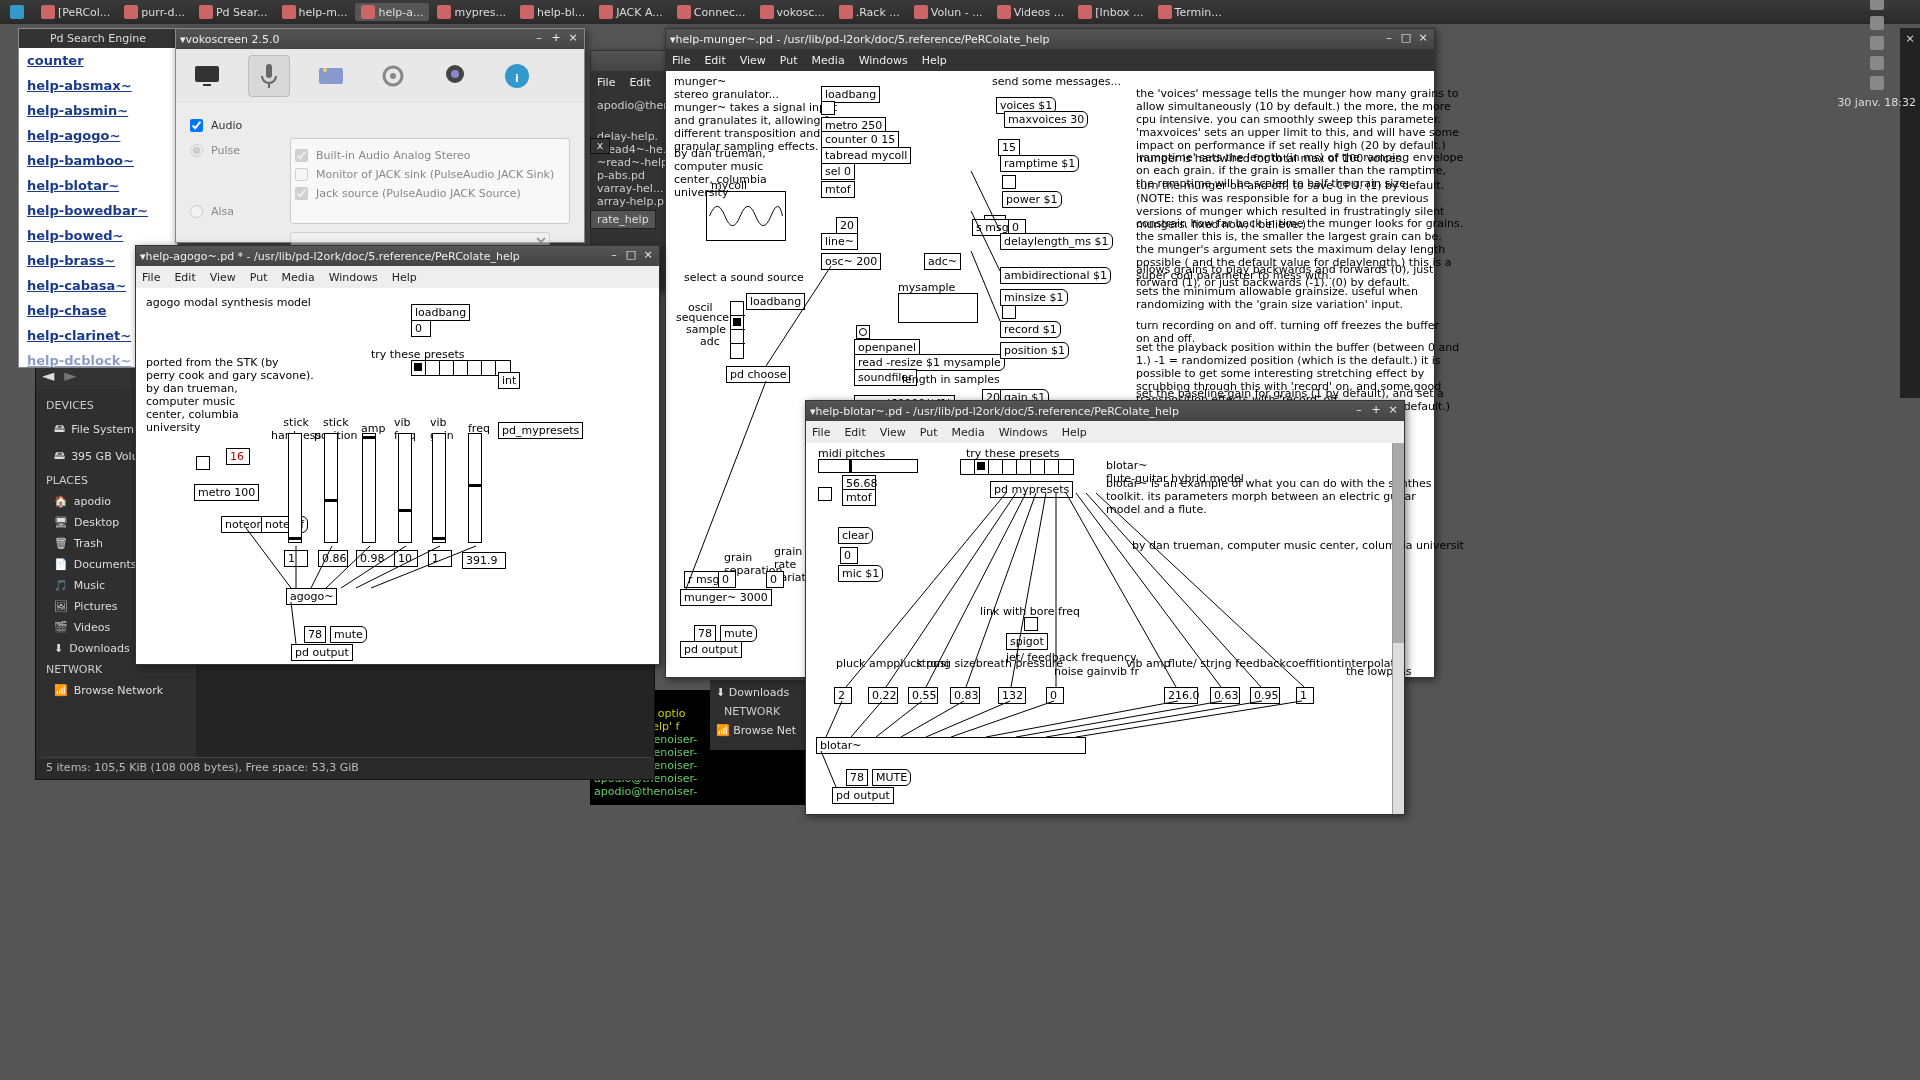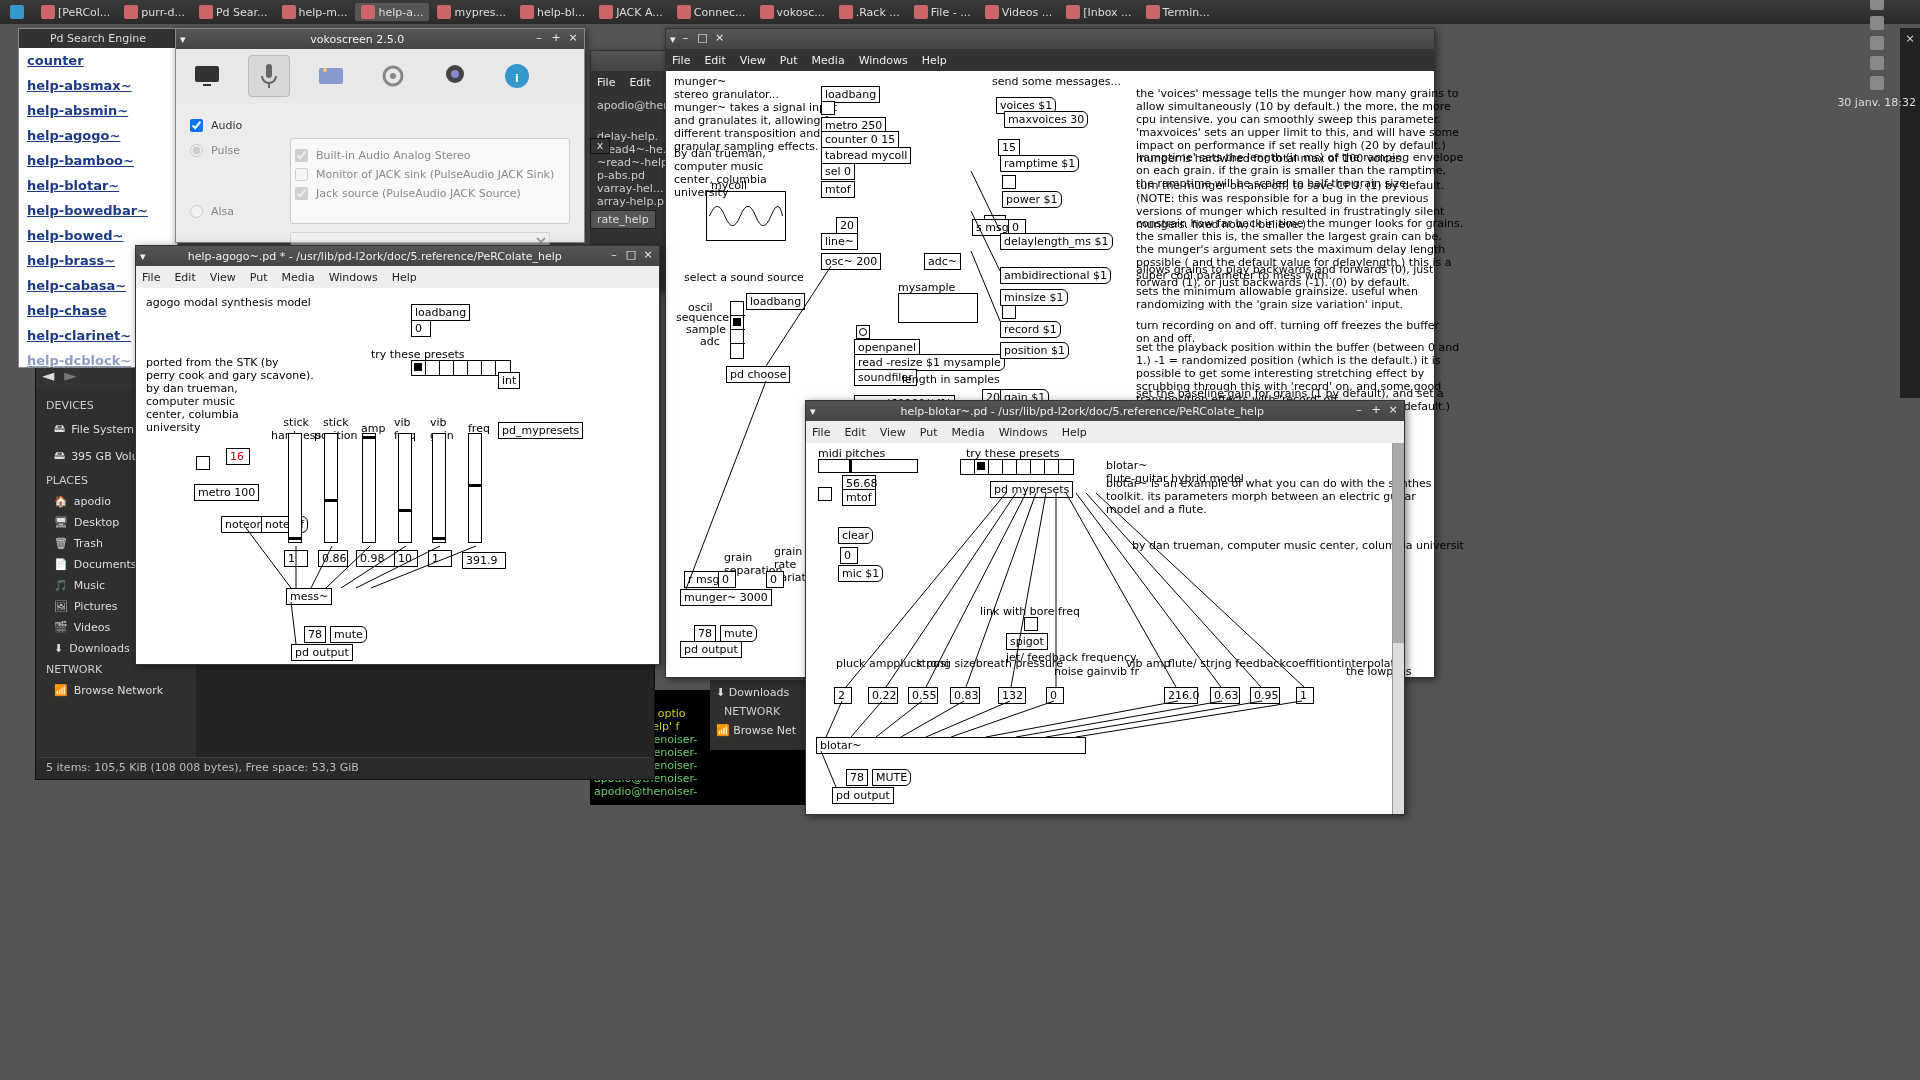--- a/index.html
+++ b/index.html
@@ -8,21 +8,21 @@
 
 .top-panel { position: absolute; top: 0; left: 0; right: 0; height: 24px; background: linear-gradient(#3a3a3a,#2a2a2a); display: flex; align-items: center; padding: 0 4px; z-index: 1000; color: #ddd; }
 .taskbar-item { display: flex; align-items: center; padding: 2px 6px; margin-right: 2px; cursor: pointer; border-radius: 2px; white-space: nowrap; overflow: hidden; }
 .taskbar-icon { width: 14px; height: 14px; background: #c66; margin-right: 3px; display: inline-block; border-radius: 2px; }
 .tray { margin-left: auto; display: flex; align-items: center; gap: 6px; flex-direction: column; }
 .tray-icon { width: 14px; height: 14px; background: #888; border-radius: 2px; }
 
 
 .window { position: absolute; background: #f0f0f0; border: 1px solid #333; box-shadow: 2px 2px 8px rgba(0,0,0,0.5); }
 .titlebar { height: 20px; background: linear-gradient(#555,#444); color: #eee; display: flex; align-items: center; padding: 0 4px; font-size: 11px; }
-.titlebar .title { flex: 1; text-align: center; overflow: hidden; }
+.titlebar .title { flex: 1; text-align: left; overflow: hidden; }
 .titlebar .ctl { width: 14px; height: 14px; margin-left: 3px; text-align: center; line-height: 12px; cursor: pointer; }
 .menubar { height: 22px; background: #333; color: #eee; display: flex; align-items: center; padding: 0 6px; gap: 14px; font-size: 12px; }
 .menubar.light { background: #eee; color: #222; }
 .menu-item { cursor: pointer; }
 
 
 .pd-search { position: absolute; left: 18px; top: 28px; width: 160px; height: 340px; background: #fff; border: 1px solid #888; z-index: 5; }
 .pd-search-title { background: #333; color: #ddd; text-align: center; padding: 3px; font-size: 11px; }
 .pd-search-item { padding: 5px 8px; color: #1a3a8a; font-weight: bold; text-decoration: underline; cursor: pointer; font-size: 13px; }
 
@@ -112,21 +112,21 @@
   <div class="taskbar-item">
       <span class="taskbar-icon"></span>
       <span>vokosc...</span>
     </div>
   <div class="taskbar-item">
       <span class="taskbar-icon"></span>
       <span>.Rack ...</span>
     </div>
   <div class="taskbar-item">
       <span class="taskbar-icon"></span>
-      <span>File - ...</span>
+      <span>Volun - ...</span>
     </div>
   <div class="taskbar-item">
       <span class="taskbar-icon"></span>
       <span>Videos ...</span>
     </div>
   <div class="taskbar-item">
       <span class="taskbar-icon"></span>
       <span>[Inbox ...</span>
     </div>
   <div class="taskbar-item">
@@ -423,41 +423,42 @@
         <div class="knob" style="bottom:55px"></div>
       </div>
 
     <div class="pd-obj num" style="left:148px;top:262px;width:24px">1</div>
     <div class="pd-obj num" style="left:182px;top:262px;width:30px">0.86</div>
     <div class="pd-obj num" style="left:220px;top:262px;width:46px">0.98</div>
     <div class="pd-obj num" style="left:258px;top:262px;width:24px">10</div>
     <div class="pd-obj num" style="left:292px;top:262px;width:24px">1</div>
     <div class="pd-obj num" style="left:326px;top:264px;width:44px">391.9</div>
 
-    <div class="pd-obj" style="left:150px;top:300px">mess~</div>
+    <div class="pd-obj" style="left:150px;top:300px">agogo~</div>
     <div class="pd-obj num" style="left:168px;top:338px;width:22px">78</div>
     <div class="pd-obj msg" style="left:194px;top:338px">mute</div>
     <div class="pd-obj" style="left:155px;top:356px">pd output</div>
 
     <svg style="position:absolute;inset:0;width:100%;height:100%;pointer-events:none">
       <line x1="160" y1="258" x2="160" y2="300" stroke="#000"></line>
       <line x1="196" y1="258" x2="175" y2="300" stroke="#000"></line>
       <line x1="234" y1="258" x2="190" y2="300" stroke="#000"></line>
       <line x1="270" y1="258" x2="205" y2="300" stroke="#000"></line>
       <line x1="304" y1="258" x2="220" y2="300" stroke="#000"></line>
       <line x1="340" y1="258" x2="235" y2="300" stroke="#000"></line>
       <line x1="110" y1="240" x2="155" y2="300" stroke="#000"></line>
       <line x1="155" y1="314" x2="160" y2="356" stroke="#000"></line>
     </svg>
   </div>
 </div>
 
 <div class="window pd-win" style="left:665px;top:28px;width:770px;height:650px;z-index:8">
   <div class="titlebar">
       <span>▾</span>
+      <span class="title">help-munger~.pd - /usr/lib/pd-l2ork/doc/5.reference/PeRColate_help</span>
       <span class="ctl">–</span>
       <span class="ctl">□</span>
       <span class="ctl">×</span>
     </div>
   <div class="menubar">
     <span class="menu-item">File</span>
     <span class="menu-item">Edit</span>
     <span class="menu-item">View</span>
     <span class="menu-item">Put</span>
     <span class="menu-item">Media</span>

